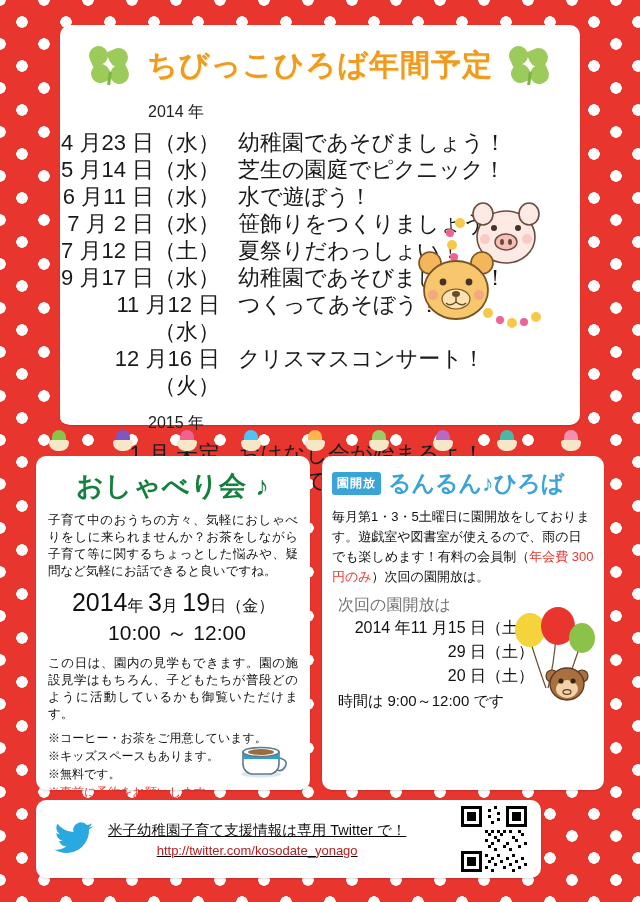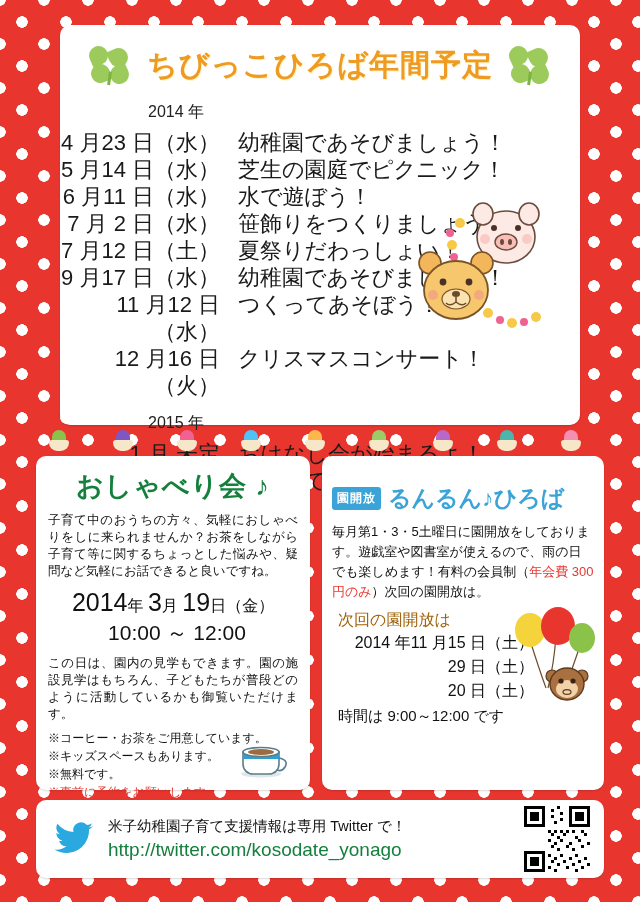--- a/index.html
+++ b/index.html
@@ -87,41 +87,41 @@
     font-size:16px;
   }
   .date-line .big{font-size:25px;}
   .time-line{text-align:center;font-size:21px;color:#111;margin-top:2px;padding-left:8px;}
   .bullets{margin:6px 12px 0 12px;font-size:12px;line-height:18px;color:#111;}
   .bullets .red{color:#e8362f;}
   .cup{position:absolute;right:18px;bottom:12px;width:54px;height:40px;}
 
   
   #right-panel{left:322px;top:456px;width:282px;height:334px;}
-  .rt-head{display:flex;align-items:center;gap:7px;margin:27px 0 0 10px;}
+  .rt-head{display:flex;align-items:center;gap:7px;margin:12px 0 0 10px;}
   .tag{
     background:#3aa3d8;color:#fff;font-size:12px;font-weight:bold;
     padding:3px 5px;border-radius:3px;letter-spacing:1px;
   }
   .rt-title{font-size:23px;font-weight:bold;color:#3aa3d8;letter-spacing:0px;}
   .rt-para{font-size:13px;color:#111;line-height:20px;margin:8px 10px 0 10px;}
   .rt-para .red{color:#e8362f;}
-  .next-head{font-size:16px;color:#a16207;margin:8px 0 0 16px;font-family:Liberation Serif, serif;}
+  .next-head{font-size:16px;color:#737373;margin:8px 0 0 16px;font-family:Liberation Serif, serif;}
   .next-row{font-size:16px;color:#111;text-align:right;padding-right:70px;line-height:24px;}
   .time-row{font-size:15px;color:#111;margin:4px 0 0 16px;}
   .balloons{position:absolute;right:8px;top:150px;width:86px;height:110px;}
   .monkey{position:absolute;right:14px;top:206px;width:46px;height:44px;}
 
   
-  #bottom-panel{left:36px;top:800px;width:568px;height:78px;}
+  #bottom-panel{left:36px;top:800px;width:505px;height:78px;text-decoration:underline;}
   .tw-row{display:flex;align-items:center;height:100%;padding-left:18px;gap:14px;}
   .twitter-bird{width:40px;height:34px;position:relative;flex:0 0 auto;}
   .tw-text{display:flex;flex-direction:column;justify-content:center;}
   .tw-line1{font-size:14.5px;color:#111;}
-  .tw-line2{font-size:19px;color:#15803d;margin-top:3px;}
+  .tw-line2{font-size:13px;color:#b91c1c;margin-top:3px;text-align:center;}
   .qr{position:absolute;right:14px;top:6px;width:66px;height:66px;}
 </style>
 </head>
 <body>
 
 <div class="bg-dots"></div>
 
 <div class="sheet panel" id="top-panel">
   <div class="title-row">
     <span class="clover">

